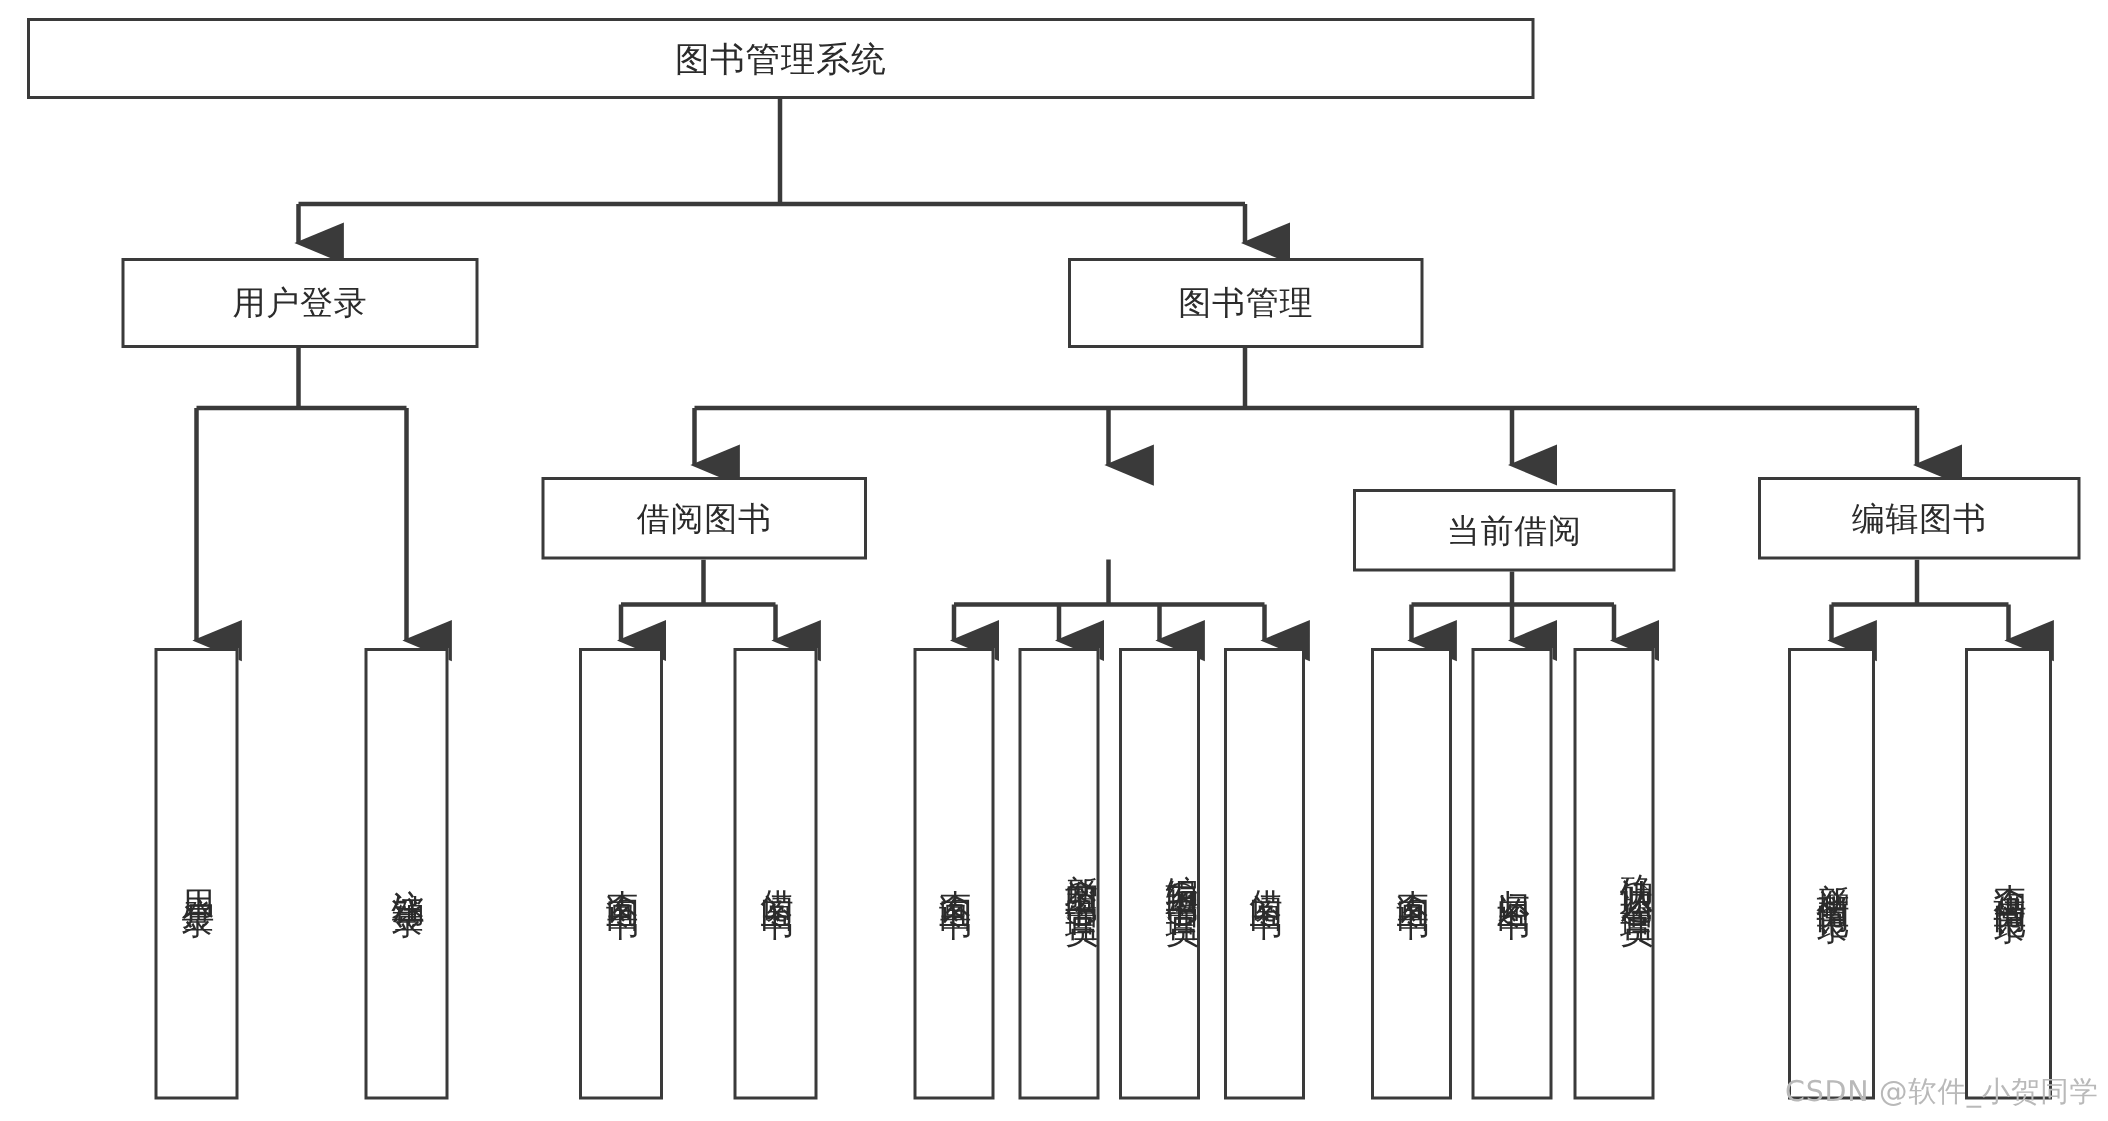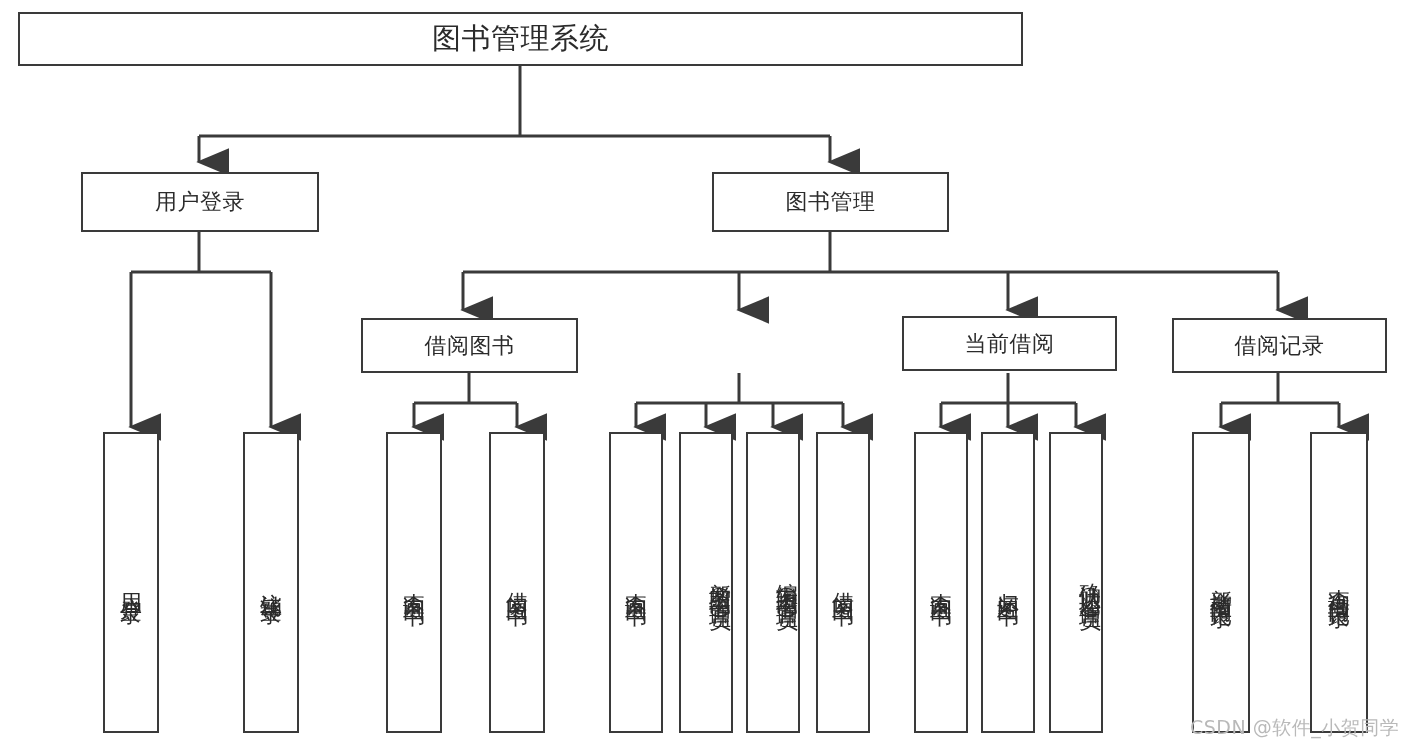--- a/index.html
+++ b/index.html
@@ -29,21 +29,21 @@
     position: absolute;
     box-sizing: border-box;
     border: 2.5px solid #3a3a3a;
     background: #ffffff;
     display: flex;
     align-items: center;
     justify-content: center;
     color: #2b2b2b;
   }
   .node.root {
-    font-size: 29px;
+    font-size: 23px;
     letter-spacing: 0.5px;
   }
   .node.branch {
     font-size: 22px;
     letter-spacing: 0.5px;
   }
   .node.leaf {
     writing-mode: vertical-rl;
     text-orientation: upright;
     font-size: 22px;
@@ -131,25 +131,25 @@
   <div class="node branch" style="left:81px; top:172px; width:238px; height:60px;">
     <span>用户登录</span>
   </div>
   <div class="node branch" style="left:712px; top:172px; width:237px; height:60px;text-align:right;">
     <span>图书管理</span>
   </div>
 
   <div class="node branch" style="left:361px; top:318px; width:217px; height:55px;">
     <span>借阅图书</span>
   </div>
-  <div class="node branch" style="left:902px; top:316px; width:215px; height:55px;">
+  <div class="node branch" style="left:902px; top:326px; width:215px; height:55px;">
     <span>当前借阅</span>
   </div>
   <div class="node branch" style="left:1172px; top:318px; width:215px; height:55px;">
-    <span>借阅记录</span>
+    <span>编辑图书</span>
   </div>
 
   <div class="node leaf" style="left:103px; top:432px; width:56px; height:301px;">
     <span class="vtext">用户登录</span>
   </div>
   <div class="node leaf" style="left:243px; top:432px; width:56px; height:301px;">
     <span class="vtext">注销登录</span>
   </div>
 
   <div class="node leaf" style="left:386px; top:432px; width:56px; height:301px;">

